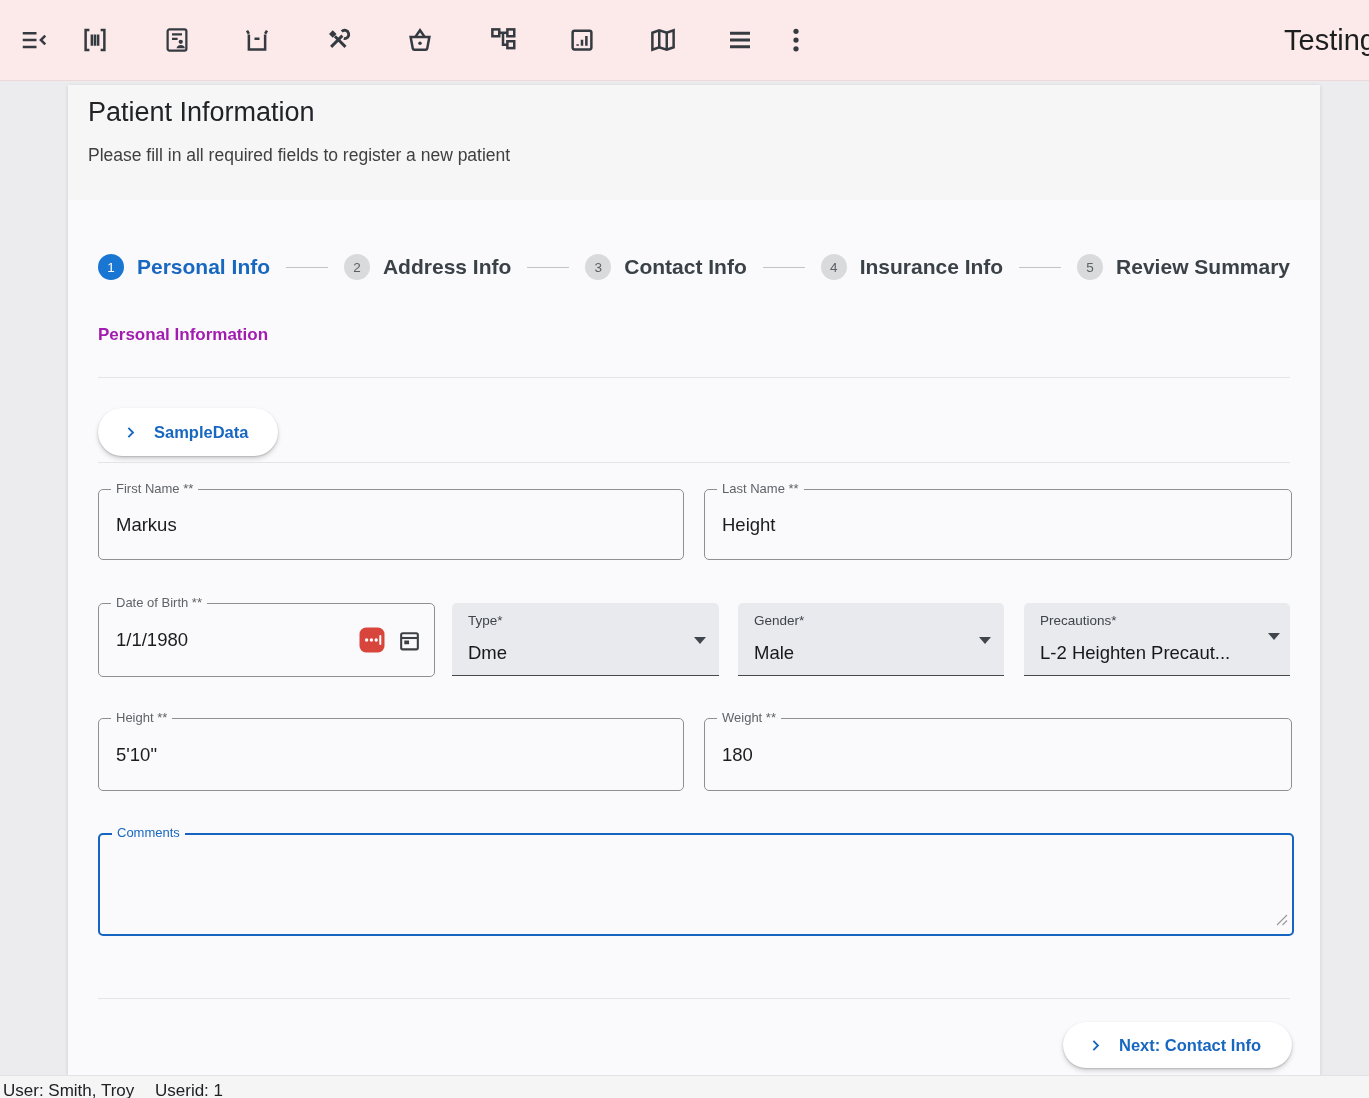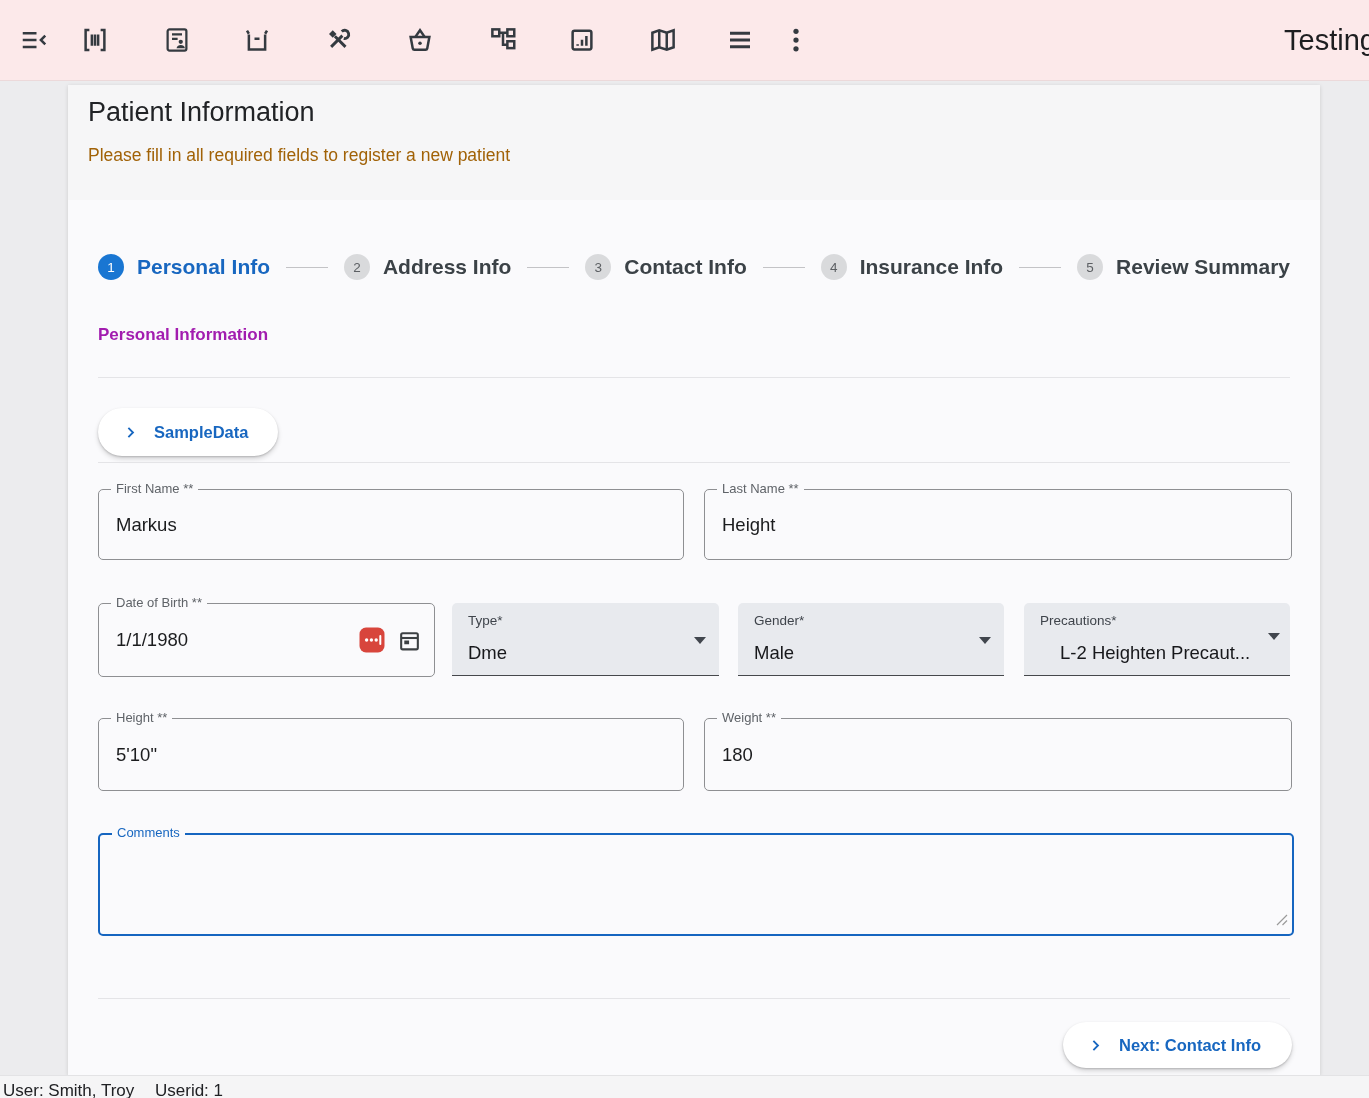--- a/index.html
+++ b/index.html
@@ -11,21 +11,21 @@
   }
   
   .toolbar{position:absolute;left:0;top:0;width:1369px;height:80px;background:#fcе9ea;background:#fce9ea;border-bottom:1px solid #ecd9da;}
   .ticon{position:absolute;top:25px;width:30px;height:30px;cursor:pointer;}
   .ticon svg{width:30px;height:30px;display:block;}
   .app-title{position:absolute;left:1284px;top:24px;font-size:29px;color:#1d1e20;white-space:nowrap;}
   
   .card{position:absolute;left:68px;top:85px;width:1252px;height:990px;background:#fafafc;box-shadow:0 1px 4px rgba(0,0,0,0.14);}
   .card-header{position:absolute;left:0;top:0;width:100%;height:115px;background:#f6f6f7;}
   .page-title{position:absolute;left:20px;top:12px;font-size:27px;font-weight:500;color:#212326;}
-  .page-subtitle{position:absolute;left:20px;top:60px;font-size:17.5px;color:#a16207;}
+  .page-subtitle{position:absolute;left:20px;top:60px;font-size:17.5px;color:#404040;}
   
   .stepper{position:absolute;left:30px;right:30px;top:164px;height:36px;display:flex;align-items:center;}
   .step{display:flex;align-items:center;gap:13px;cursor:pointer;}
   .step .circ{width:26px;height:26px;border-radius:50%;background:#d9dadc;color:#5c5f63;font-size:13.5px;display:flex;align-items:center;justify-content:center;flex:none;}
   .step.active .circ{background:#1976d2;color:#fff;}
   .step .slab{font-size:21px;font-weight:700;color:#3b4247;white-space:nowrap;}
   .step.active .slab{color:#1867c0;}
   .sline{flex:1;height:1px;background:#c3c3c6;margin:0 16px;}
   
   .section-title{position:absolute;left:30px;top:240px;font-size:17px;font-weight:700;color:#a21caf;}
@@ -219,21 +219,21 @@
     <span class="svalue">Dme</span>
     <span class="sarrow"></span>
   </div>
   <div class="fselect" style="left:670px;top:518px;width:266px;height:72px;">
     <span class="slabel">Gender*</span>
     <span class="svalue">Male</span>
     <span class="sarrow"></span>
   </div>
   <div class="fselect" style="left:956px;top:518px;width:266px;height:72px;">
     <span class="slabel">Precautions*</span>
-    <span class="svalue" style="max-width:calc(100% - 26px);margin-left:20px;">L-2 Heighten Precaut...</span>
+    <span class="svalue" style="max-width:calc(100% - 26px);">L-2 Heighten Precaut...</span>
     <span class="sarrow" style="top:30px;right:10px;"></span>
   </div>
 
   <div class="ofield" style="left:30px;top:633px;width:584px;height:71px;">
     <span class="flabel">Height **</span>
     <span class="fvalue">5'10"</span>
   </div>
   <div class="ofield" style="left:636px;top:633px;width:586px;height:71px;">
     <span class="flabel">Weight **</span>
     <span class="fvalue">180</span>

